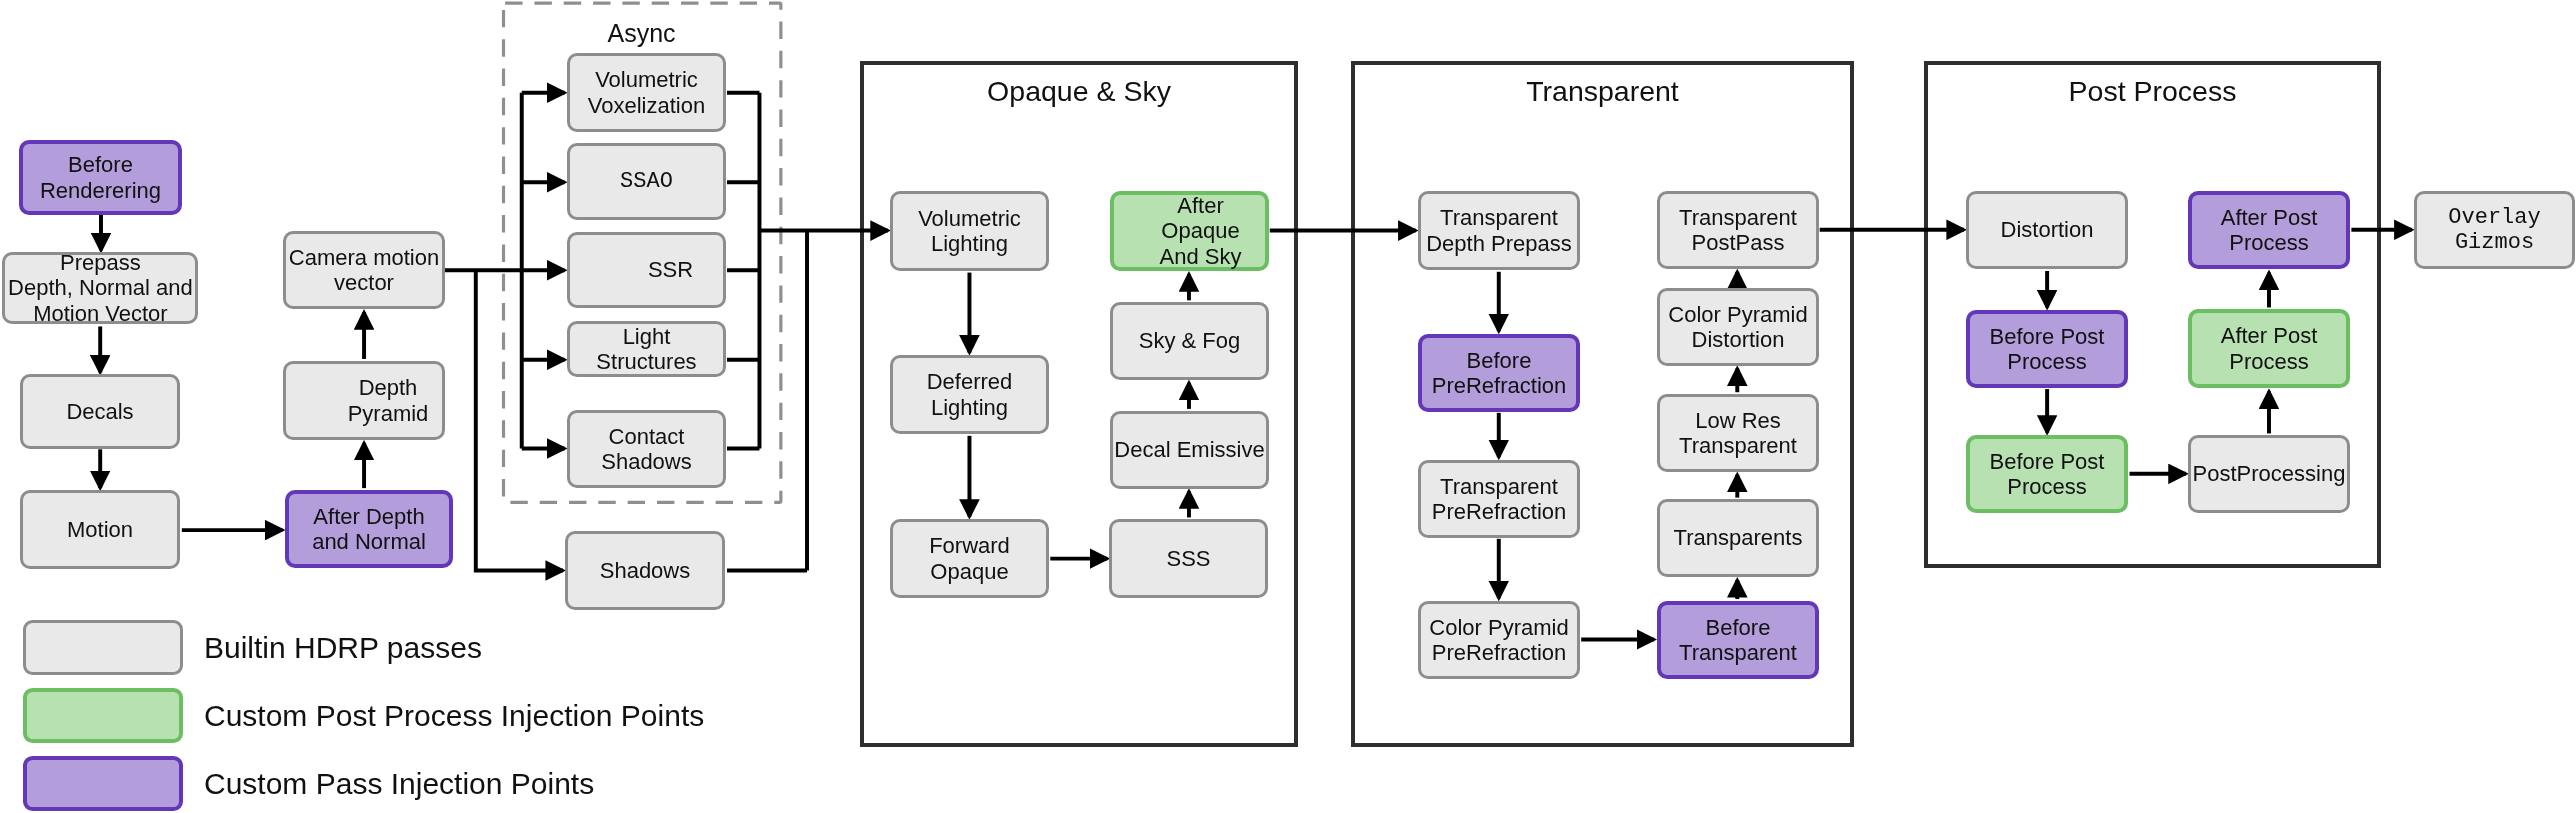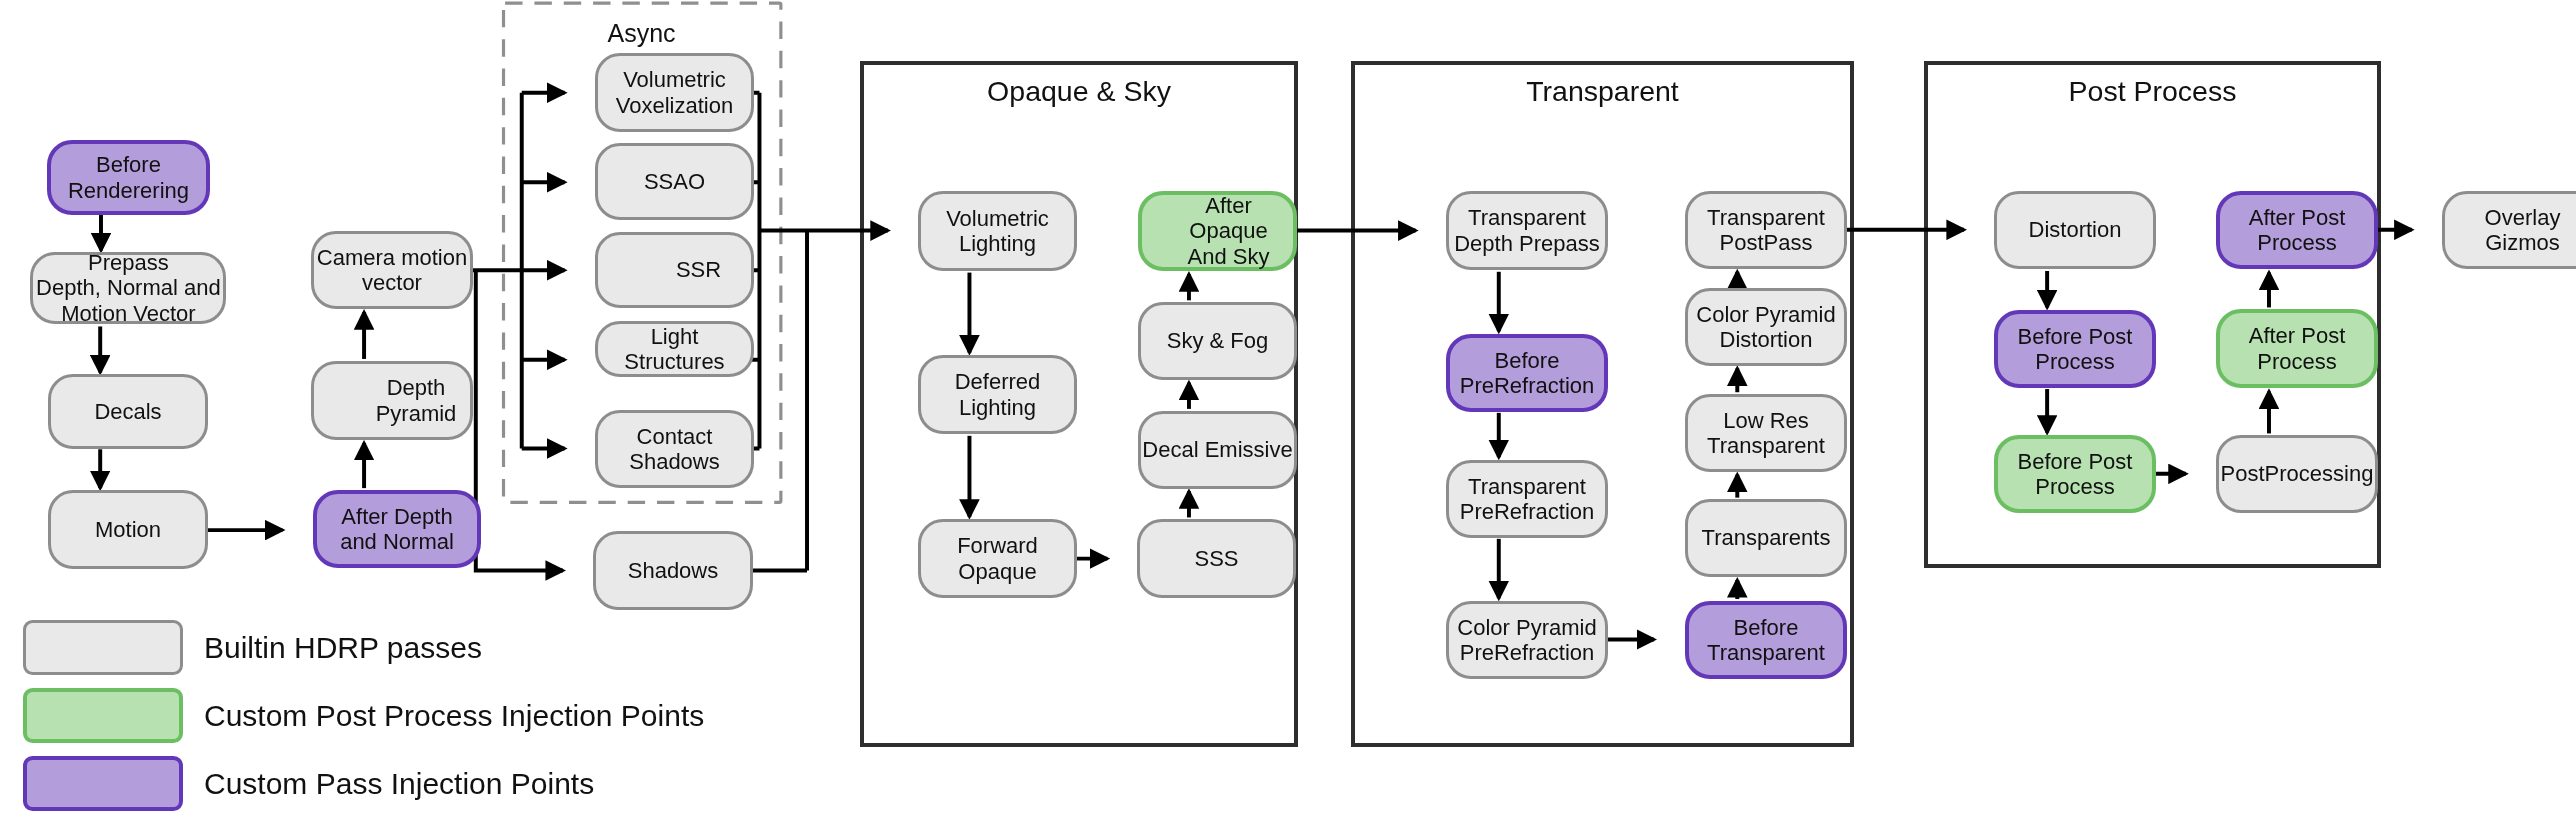--- a/index.html
+++ b/index.html
@@ -17,21 +17,21 @@
   .frame{position:absolute; box-sizing:border-box; border:4.8px solid var(--frame-border); background:transparent;}
   .frame-title{position:absolute; left:0; right:0; top:10.3px; text-align:center; font-size:28.5px; color:var(--text);}
   .async-title{position:absolute; left:503px; top:19px; width:277px; text-align:center; font-size:25px;}
   svg.wires{position:absolute; left:0; top:0;}
   path.w{stroke:var(--connector); stroke-width:5; fill:none;}
   path.wa{marker-end:url(#ah);}
   #ah path{fill:var(--connector); stroke:none;}
   rect.dashed{fill:none; stroke:var(--dashed-border); stroke-width:4; stroke-dasharray:22 15;}
   .node{
     position:absolute; box-sizing:border-box; display:flex; align-items:center; justify-content:center;
-    text-align:center; white-space:pre-line; border-radius:25px; font-size:22px; line-height:1.14; color:var(--text);margin-left:28px;
+    text-align:center; white-space:pre-line; border-radius:10px; font-size:22px; line-height:1.14; color:var(--text);
   }
   .builtin{background:var(--builtin-fill); border:3.2px solid var(--builtin-border);}
   .custom-pass{background:var(--custom-pass-fill); border:4px solid var(--custom-pass-border);}
   .custom-pp{background:var(--custom-pp-fill); border:4px solid var(--custom-pp-border);}
   .legend-swatch{position:absolute; box-sizing:border-box; border-radius:9.5px; width:160px; height:55px;}
   .legend-label{position:absolute; left:204px; height:55px; display:flex; align-items:center; font-size:30px;}
 </style>
 </head>
 <body>
 
@@ -117,21 +117,21 @@
   <div class="node builtin" style="left:20px; top:490px; width:160px; height:79px;">Motion</div>
 
   <div class="node builtin" style="left:283px; top:231px; width:162px; height:78px;">Camera motion
 vector</div>
   <div class="node builtin" style="left:283px; top:361px; width:162px; height:79px;padding-left:48px;">Depth Pyramid</div>
   <div class="node custom-pass" style="left:285px; top:490px; width:168px; height:78px;">After Depth
 and Normal</div>
 
   <div class="node builtin" style="left:567px; top:53px; width:159px; height:79px;">Volumetric
 Voxelization</div>
-  <div class="node builtin" style="left:567px; top:143px; width:159px; height:77px;">SSAO</div>
+  <div class="node builtin" style="left:567px; top:143px; width:159px; height:77px;font-family:Liberation Mono, monospace;">SSAO</div>
   <div class="node builtin" style="left:567px; top:232px; width:159px; height:76px;padding-left:48px;">SSR</div>
   <div class="node builtin" style="left:567px; top:321px; width:159px; height:56px;">Light
 Structures</div>
   <div class="node builtin" style="left:567px; top:410px; width:159px; height:78px;">Contact
 Shadows</div>
   <div class="node builtin" style="left:565px; top:531px; width:160px; height:79px;">Shadows</div>
 
   <div class="node builtin" style="left:890px; top:191px; width:159px; height:80px;">Volumetric
 Lighting</div>
   <div class="node builtin" style="left:890px; top:355px; width:159px; height:79px;">Deferred
@@ -165,21 +165,21 @@
   <div class="node builtin" style="left:1966px; top:191px; width:162px; height:78px;">Distortion</div>
   <div class="node custom-pass" style="left:1966px; top:310px; width:162px; height:78px;">Before Post
 Process</div>
   <div class="node custom-pp" style="left:1966px; top:435px; width:162px; height:78px;">Before Post
 Process</div>
   <div class="node builtin" style="left:2188px; top:435px; width:162px; height:78px;">PostProcessing</div>
   <div class="node custom-pp" style="left:2188px; top:309px; width:162px; height:79px;">After Post
 Process</div>
   <div class="node custom-pass" style="left:2188px; top:191px; width:162px; height:78px;">After Post
 Process</div>
-  <div class="node builtin" style="left:2414px; top:191px; width:161px; height:78px;">Overlay
+  <div class="node builtin" style="left:2414px; top:191px; width:161px; height:78px;font-family:Liberation Mono, monospace;">Overlay
 Gizmos</div>
 
   <div class="legend-swatch builtin" style="left:23px; top:620px;"></div>
   <div class="legend-label" style="top:620px;">Builtin HDRP passes</div>
   <div class="legend-swatch custom-pp" style="left:23px; top:688px;"></div>
   <div class="legend-label" style="top:688px;">Custom Post Process Injection Points</div>
   <div class="legend-swatch custom-pass" style="left:23px; top:756px;"></div>
   <div class="legend-label" style="top:756px;">Custom Pass Injection Points</div>
 
 </div>

